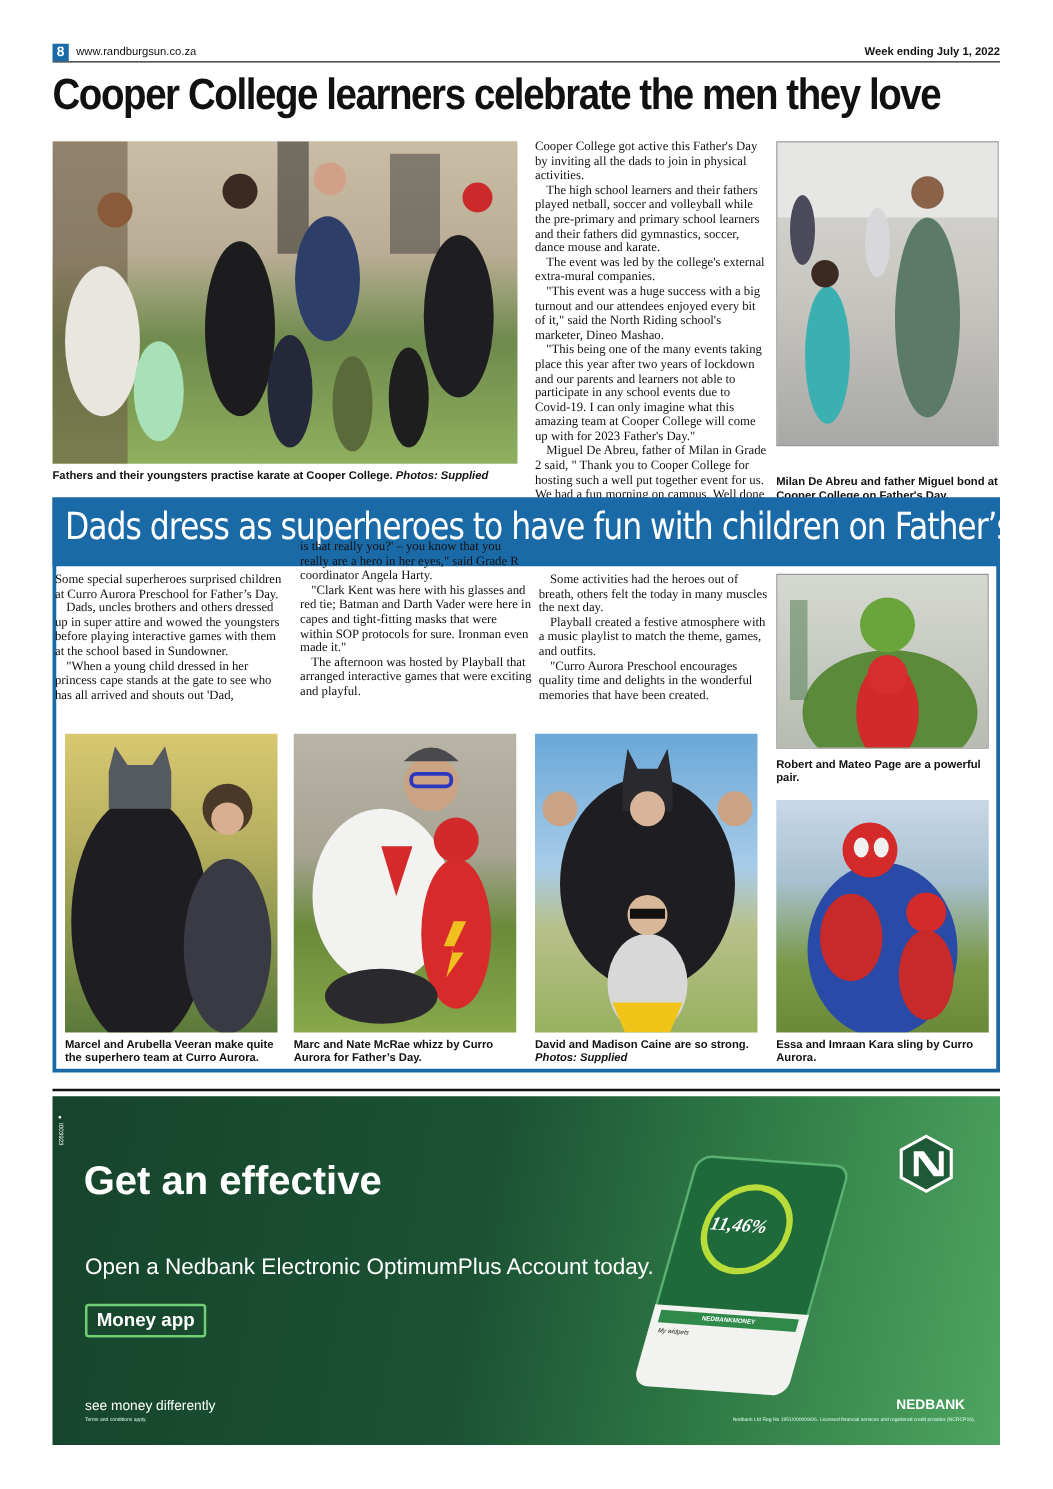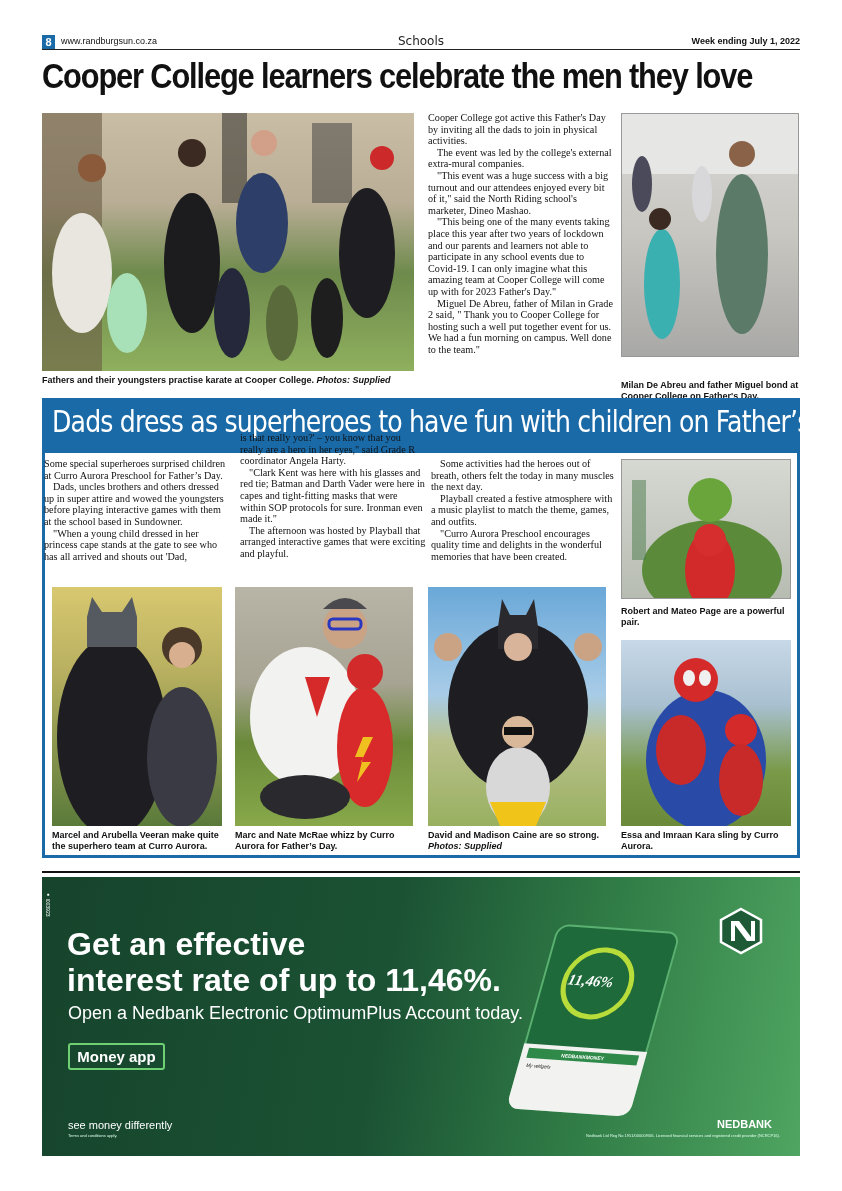--- a/index.html
+++ b/index.html
@@ -32,21 +32,20 @@
   .ad-brand{right:28px;top:241px;font:bold 11px "Liberation Sans",sans-serif;color:#fff}
   .ad-legal{right:20px;top:256px;font:4px "Liberation Sans",sans-serif;color:#dfe}
   .ad-code{left:3px;top:14px;font:5px "Liberation Sans",sans-serif;color:#fff;writing-mode:vertical-rl}
 </style>
 </head>
 <body>
 
 <div class="abs hdr">
   <div class="abs pg-num">8</div>
   <div class="abs site">www.randburgsun.co.za</div>
-  <div class="abs section">Schools</div>
   <div class="abs week">Week ending July 1, 2022</div>
 </div>
 
 <div class="abs headline">Cooper College learners celebrate the men they love</div>
 
 <div class="abs photo" style="left:42px;top:113px;width:372px;height:258px;background:linear-gradient(180deg,#c9bda6 0%,#b9ad95 35%,#6e8a4c 62%,#8fb05e 100%)">
   <svg width="372" height="258">
     <rect x="0" y="0" width="60" height="258" fill="#6b5b45" opacity="0.6"></rect>
     <rect x="180" y="0" width="25" height="90" fill="#3b3833" opacity="0.6"></rect>
     <rect x="270" y="10" width="40" height="80" fill="#3a3a3a" opacity="0.5"></rect>
@@ -64,20 +63,21 @@
     <circle cx="340" cy="45" r="12" fill="#cc2a2a"></circle>
   </svg>
 </div>
 <div class="abs caption" style="left:42px;top:375px;width:380px">
   <span>Fathers and their youngsters practise karate at Cooper College.</span>
   <i>Photos: Supplied</i>
 </div>
 
 <div class="abs body-text" style="left:428px;top:112px;width:185px">
   <p>Cooper College got active this Father's Day by inviting all the dads to join in physical activities.</p>
+  <p>The high school learners and their fathers played netball, soccer and volleyball while the pre-primary and primary school learners and their fathers did gymnastics, soccer, dance mouse and karate.</p>
   <p>The event was led by the college's external extra-mural companies.</p>
   <p>"This event was a huge success with a big turnout and our attendees enjoyed every bit of it," said the North Riding school's marketer, Dineo Mashao.</p>
   <p>"This being one of the many events taking place this year after two years of lockdown and our parents and learners not able to participate in any school events due to Covid-19. I can only imagine what this amazing team at Cooper College will come up with for 2023 Father's Day."</p>
   <p>Miguel De Abreu, father of Milan in Grade 2 said, " Thank you to Cooper College for hosting such a well put together event for us. We had a fun morning on campus. Well done to the team."</p>
 </div>
 
 <div class="abs photo" style="left:621px;top:113px;width:178px;height:244px;background:linear-gradient(180deg,#d8d8d6 0%,#c8c6c0 50%,#a8a8a6 100%);border:1px solid #999">
   <svg width="178" height="244">
     <rect x="0" y="0" width="178" height="60" fill="#e6e6e4"></rect>
     <ellipse cx="120" cy="140" rx="26" ry="80" fill="#5c7a68"></ellipse>
@@ -180,21 +180,20 @@
 
 <div class="abs" style="left:42px;top:871px;width:758px;height:2px;background:#111"></div>
 
 <div class="abs ad">
   <div class="abs ad-code">
     <span>●</span>
     <span>I003923</span>
   </div>
   <div class="abs ad-title">
     <div>Get an effective</div>
-    <div>interest rate of up to 11,46%.</div>
   </div>
   <div class="abs ad-sub">Open a Nedbank Electronic OptimumPlus Account today.</div>
   <div class="abs ad-btn">Money app</div>
   <div class="abs ad-tag">see money differently</div>
   <div class="abs ad-terms">Terms and conditions apply.</div>
 
   <div class="abs" style="left:488px;top:52px;width:160px;height:190px;transform:skewX(-12deg) rotate(4deg);">
     <div class="abs" style="left:0;top:0;width:125px;height:185px;background:#1f6a3a;border-radius:12px;border:2px solid #5ab070"></div>
     <div class="abs" style="left:20px;top:20px;width:72px;height:72px;border-radius:50%;border:5px solid #b8dc3a"></div>
     <div class="abs" style="left:26px;top:46px;font:italic bold 15px 'Liberation Serif',serif;color:#fff">11,46%</div>

